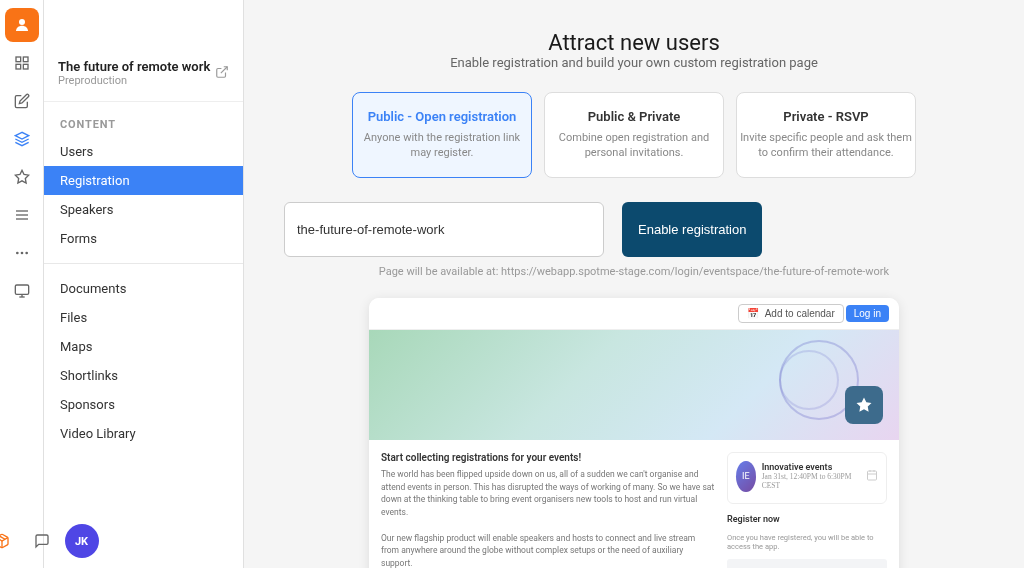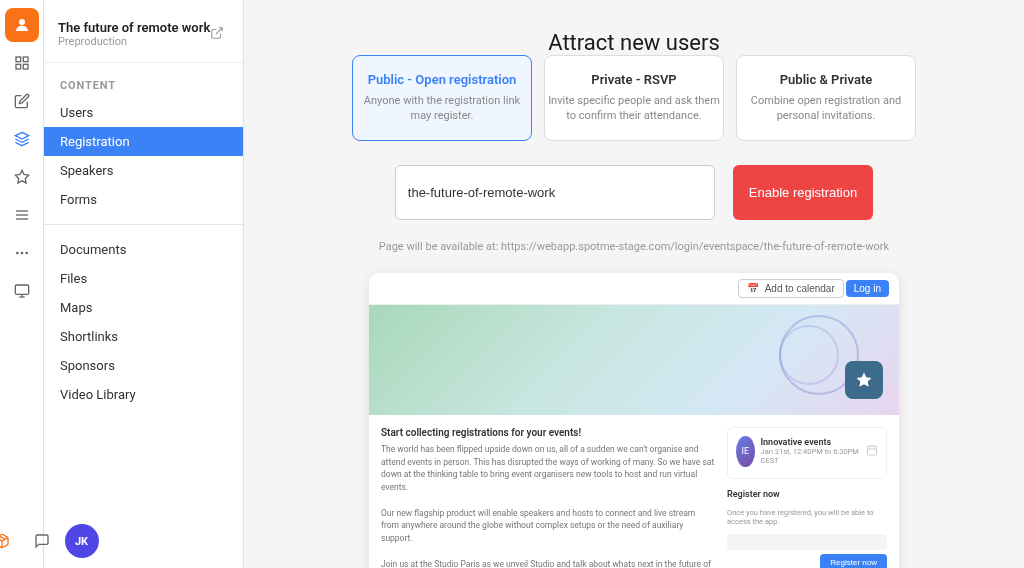--- a/index.html
+++ b/index.html
@@ -106,34 +106,34 @@
     .reg-card-desc {
       font-size: 11px;
       color: #888;
       line-height: 1.4;
     }
 
     
     .url-row {
       display: flex;
       gap: 18px;
-      justify-content: center;
-      margin-bottom: 20px;
+      justify-content: flex-start;
+      margin-bottom: 8px;
     }
     .url-input {
       width: 320px;
       padding: 8px 12px;
       border: 1.5px solid #ccc;
       border-radius: 6px;
       font-size: 13px;
       outline: none;
       color: #333;
     }
     .enable-btn {
-      background: #ef4444;
+      background: #0c4a6e;
       color: #fff;
       border: none;
       border-radius: 6px;
       padding: 20px 16px;
       font-size: 13px;
       cursor: pointer;
       font-weight: 500;
     }
     .url-hint {
       text-align: center;
@@ -252,20 +252,21 @@
     }
     .preview-event-name {
       font-size: 9px;
       font-weight: 600;
       color: #333;
       flex: 1;
     }
     .preview-event-date {
       font-size: 7.5px;
       color: #999;
+      font-family: Liberation Serif, serif;
     }
     .preview-register-title {
       font-size: 9px;
       font-weight: 600;
       color: #333;
       margin-bottom: 9px;
     }
     .preview-register-subtitle {
       font-size: 7.5px;
       color: #999;
@@ -368,21 +369,21 @@
           <path d="M21 15a2 2 0 0 1-2 2H7l-4 4V5a2 2 0 0 1 2-2h14a2 2 0 0 1 2 2z"></path>
         </svg>
     </div>
     <div class="icon-btn avatar">JK</div>
   </div>
 </div>
 
 <div class="sidebar">
 
   <div style="padding: 8px 14px 14px; border-bottom: 1px solid #eee;">
-    <div style="display:flex; align-items:center; justify-content:flex-start;">
+    <div style="display:flex; align-items:center; justify-content:space-between;margin-top:39px;">
       <div>
         <div style="font-size:13px; font-weight:600; color:#222;">The future of remote work</div>
         <div style="font-size:11px; color:#999;">Preproduction</div>
       </div>
       <div style="color:#999; cursor:pointer;">
         <svg width="14" height="14" viewBox="0 0 24 24" fill="none" stroke="currentColor" stroke-width="2">
             <path d="M18 13v6a2 2 0 0 1-2 2H5a2 2 0 0 1-2-2V8a2 2 0 0 1 2-2h6"></path>
             <polyline points="15 3 21 3 21 9"></polyline>
             <line x1="10" y1="14" x2="21" y2="3"></line>
           </svg>
@@ -404,33 +405,34 @@
     <div class="sidebar-item">Maps</div>
     <div class="sidebar-item">Shortlinks</div>
     <div class="sidebar-item">Sponsors</div>
     <div class="sidebar-item">Video Library</div>
   </div>
 </div>
 
 <div class="main">
 
   <h1 class="page-title">Attract new users</h1>
+  <p class="page-subtitle">Enable registration and build your own custom registration page</p>
 
   <div class="reg-cards">
     <div class="reg-card selected">
       <div class="reg-card-title">Public - Open registration</div>
       <div class="reg-card-desc">Anyone with the registration link may register.</div>
     </div>
     <div class="reg-card">
+      <div class="reg-card-title">Public &amp; Private</div>
+      <div class="reg-card-desc">Combine open registration and personal invitations.</div>
+    </div>
+    <div class="reg-card">
       <div class="reg-card-title">Private - RSVP</div>
       <div class="reg-card-desc">Invite specific people and ask them to confirm their attendance.</div>
-    </div>
-    <div class="reg-card">
-      <div class="reg-card-title">Public &amp; Private</div>
-      <div class="reg-card-desc">Combine open registration and personal invitations.</div>
     </div>
   </div>
 
   <div class="url-row">
     <input type="text" class="url-input" value="the-future-of-remote-work" style="">
     <button class="enable-btn">Enable registration</button>
   </div>
   <div class="url-hint">Page will be available at: https://webapp.spotme-stage.com/login/eventspace/the-future-of-remote-work</div>
 
   <div class="preview-window">

